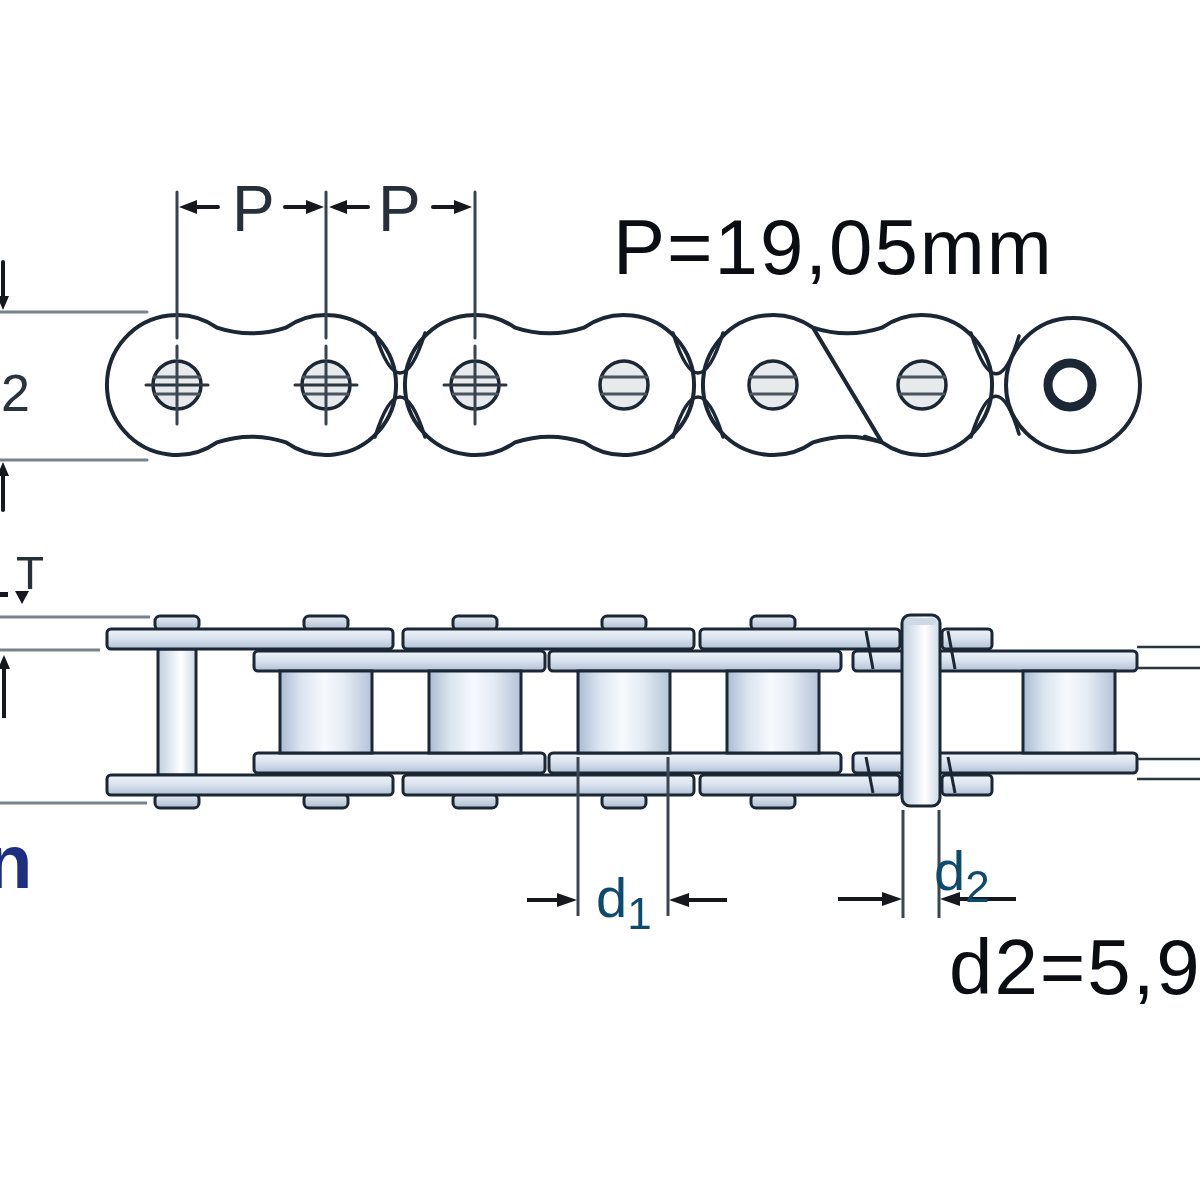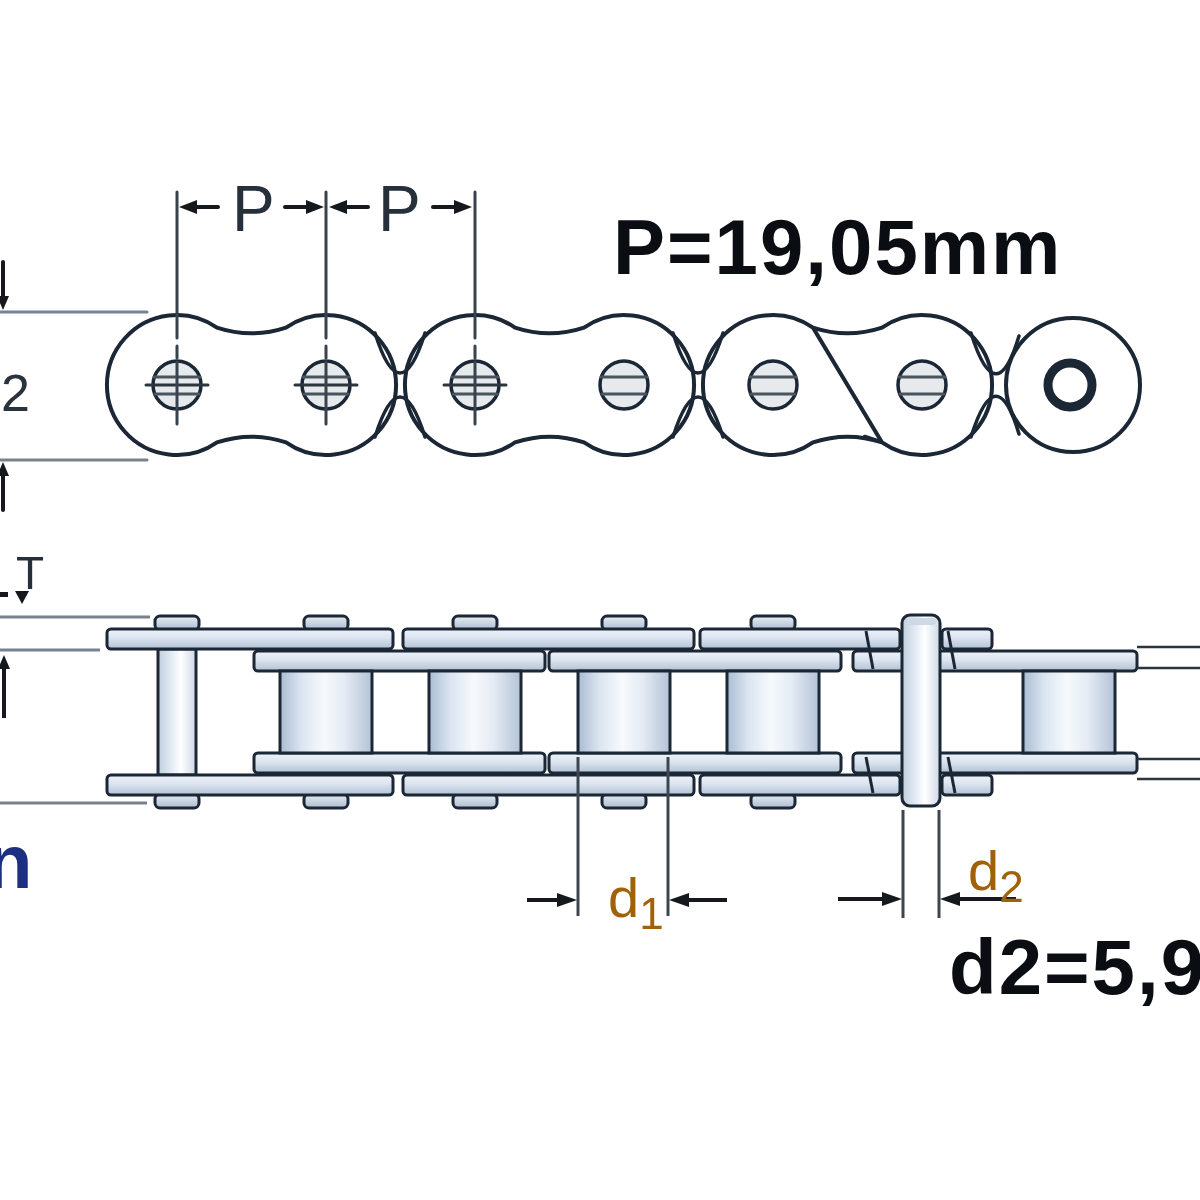--- a/index.html
+++ b/index.html
@@ -2,23 +2,23 @@
 <html><head>
 <meta charset="utf-8">
 <style>
   html,body{margin:0;padding:0;}
   body{width:1200px;height:1200px;overflow:hidden;background:#ffffff;position:relative;
        font-family:"Liberation Sans", sans-serif;}
   #canvas{position:absolute;left:0;top:0;width:1200px;height:1200px;}
   svg{position:absolute;left:0;top:0;}
   .txt{position:absolute;white-space:nowrap;line-height:1;}
   .dim-small{font-size:64px;font-weight:400;color:#26303a;}
-  .dim-label{font-size:56px;font-weight:400;color:#a16207;margin-left:12px;}
+  .dim-label{font-size:56px;font-weight:400;color:#0c4a6e;}
   .dim-label .sub{font-size:44px;vertical-align:-12px;}
-  .big{font-size:78px;font-weight:700;color:#0a0d12;letter-spacing:2px;}
+  .big{font-size:78px;font-weight:400;color:#0a0d12;letter-spacing:2px;}
   .blue-frag{font-size:76px;font-weight:700;color:#1c2f80;}
   .t-label{font-size:46px;font-weight:400;color:#26303a;}
   .cut2{font-size:52px;font-weight:400;color:#2a333d;}
 </style>
 </head>
 <body>
 
 <div id="canvas">
 
 <svg width="1200" height="1200" viewBox="0 0 1200 1200">
@@ -240,18 +240,18 @@
 <div class="txt big" style="left:613px;top:208px;">P=19,05mm</div>
 
 <div class="txt cut2" style="left:1px;top:367px;">2</div>
 
 <div class="txt t-label" style="left:16px;top:550px;">T</div>
 
 <div class="txt blue-frag" style="left:-14px;top:824px;">n</div>
 
 <div class="txt dim-label" style="left:596px;top:870px;"><span>d</span><span class="sub">1</span></div>
 
-<div class="txt dim-label" style="left:956px;top:843px;text-align:right;"><span>d</span><span class="sub">2</span></div>
+<div class="txt dim-label" style="left:934px;top:843px;text-align:right;"><span>d</span><span class="sub">2</span></div>
 
 
 <div class="txt big" style="left:949px;top:928px;">d2=5,94mm</div>
 
 </div>
 
 </body></html>

